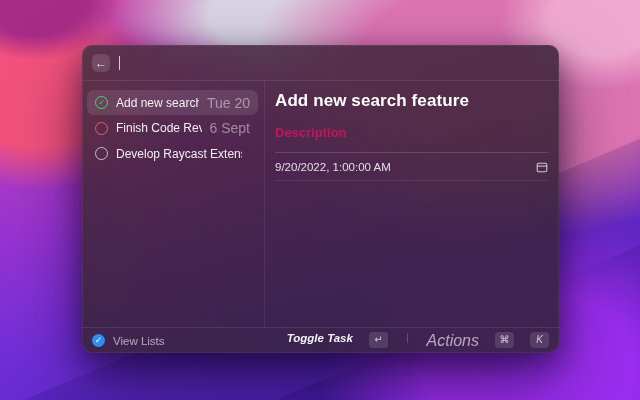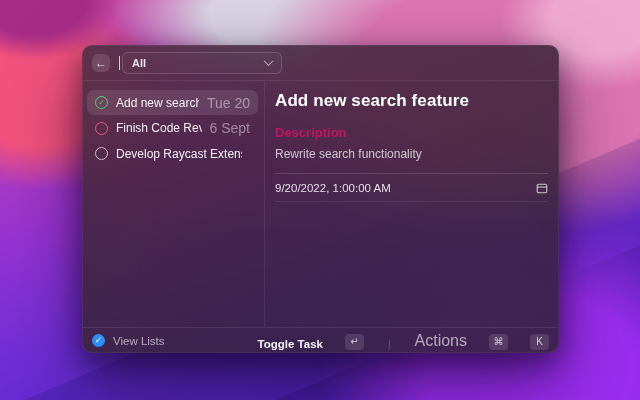--- a/index.html
+++ b/index.html
@@ -79,21 +79,21 @@
   .due-date { font-size:11.5px; color:rgba(255,255,255,0.85); }
   .cal-icon { width:12px; height:12px; display:block; opacity:0.85; }
 
   
   .statusbar { height:26px; flex:none; border-top:1px solid rgba(255,255,255,0.09);
     display:flex; align-items:center; padding:0 10px; position:relative; z-index:2; }
   .app-icon { width:13px; height:13px; border-radius:50%; background:#2e8df7; color:#fff;
     font-size:9px; line-height:1; display:flex; align-items:center; justify-content:center;
     flex:none; font-weight:700; }
   .sb-label { font-size:11.5px; color:rgba(255,255,255,0.6); margin-left:8px; }
-  .sb-right { margin-left:auto; display:flex; align-items:flex-end; gap:22px; }
+  .sb-right { margin-left:auto; display:flex; align-items:flex-start; gap:16px;font-style:italic; }
   .sb-primary { font-size:11.5px; font-weight:700; color:rgba(255,255,255,0.95); }
   .sb-secondary { font-size:16px; color:rgba(255,255,255,0.6); }
   .key-badge { min-width:19px; height:16px; padding:0 4px; border-radius:4px;
     background:rgba(255,255,255,0.12); color:rgba(255,255,255,0.72); font-size:10px;
     display:flex; align-items:center; justify-content:center; }
   .sb-sep { color:rgba(255,255,255,0.22); font-size:10px; margin:0 2px; }
 </style>
 </head>
 <body>
 
@@ -108,24 +108,20 @@
   <div class="wp wp-bright-br"></div>
 </div>
 
 <div class="window">
 
   <div class="topbar">
     <div class="back-btn">
       <span>←</span>
     </div>
     <div class="search-caret"></div>
-    <div class="dropdown">
-      <span class="dropdown-value">All</span>
-      <span class="chev"></span>
-    </div>
   </div>
 
   <div class="content">
 
     <div class="list">
       <div class="row selected">
         <span class="status-ring" style="border-color: rgb(78, 208, 126); color: rgb(78, 208, 126);">✓</span>
         <span class="row-label">Add new search feature</span>
         <span class="row-date">Tue 20</span>
       </div>
@@ -137,21 +133,20 @@
       <div class="row">
         <span class="status-ring" style="border-color: rgb(200, 191, 210);"></span>
         <span class="row-label">Develop Raycast Extension</span>
         <span class="row-date"></span>
       </div>
     </div>
 
     <div class="detail">
       <div class="detail-title">Add new search feature</div>
       <div class="section-heading">Description</div>
-      <div class="section-body">Rewrite search functionality</div>
       <div class="due-row">
         <span class="due-date">9/20/2022, 1:00:00 AM</span>
         <svg class="cal-icon" viewBox="0 0 12 12">
           <rect x="1.2" y="2.2" width="9.6" height="8.6" rx="1.6" fill="none" stroke="rgba(255,255,255,0.85)" stroke-width="1.1"></rect>
           <line x1="1.2" y1="5.1" x2="10.8" y2="5.1" stroke="rgba(255,255,255,0.85)" stroke-width="1.1"></line>
         </svg>
       </div>
     </div>
 
   </div>

